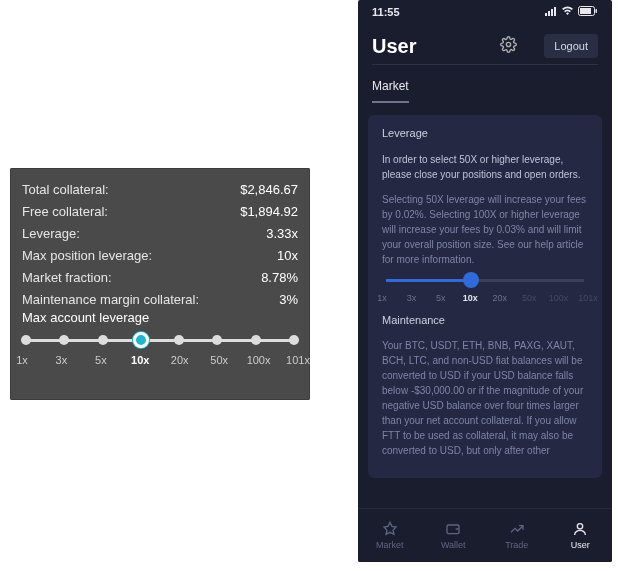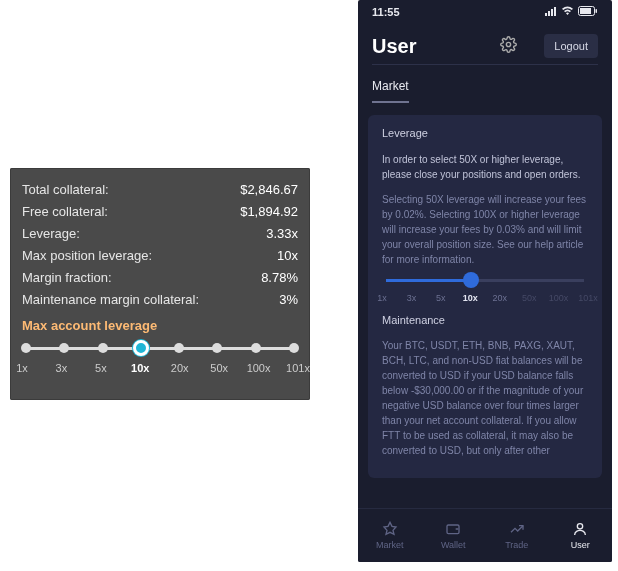--- a/index.html
+++ b/index.html
@@ -27,23 +27,22 @@
     box-shadow: 0 0 0 1px #3b3b3b inset;
   }
   .stat-row {
     display: flex;
     justify-content: space-between;
     align-items: center;
     height: 22px;
   }
   .stat-row span:last-child { color: #fff; }
   .section-title {
-    margin-top: 8px;
-    font-weight: 700;
-    color: #fdba74;
+    font-weight: 400;
+    color: #ffffff;
   }
   .slider-wrap {
     margin-top: 14px;
     position: relative;
   }
   .track {
     height: 3px;
     background: #ddd;
     position: relative;
     margin: 0 4px;
@@ -254,21 +253,21 @@
       </div>
       <div class="stat-row">
         <span>Leverage:</span>
         <span>3.33x</span>
       </div>
       <div class="stat-row">
         <span>Max position leverage:</span>
         <span>10x</span>
       </div>
       <div class="stat-row">
-        <span>Margin fraction:</span>
+        <span>Market fraction:</span>
         <span>8.78%</span>
       </div>
       <div class="stat-row">
         <span>Maintenance margin collateral:</span>
         <span>3%</span>
       </div>
     </div>
   <div class="section-title">Max account leverage</div>
   <div class="slider-wrap">
     <div class="track">

